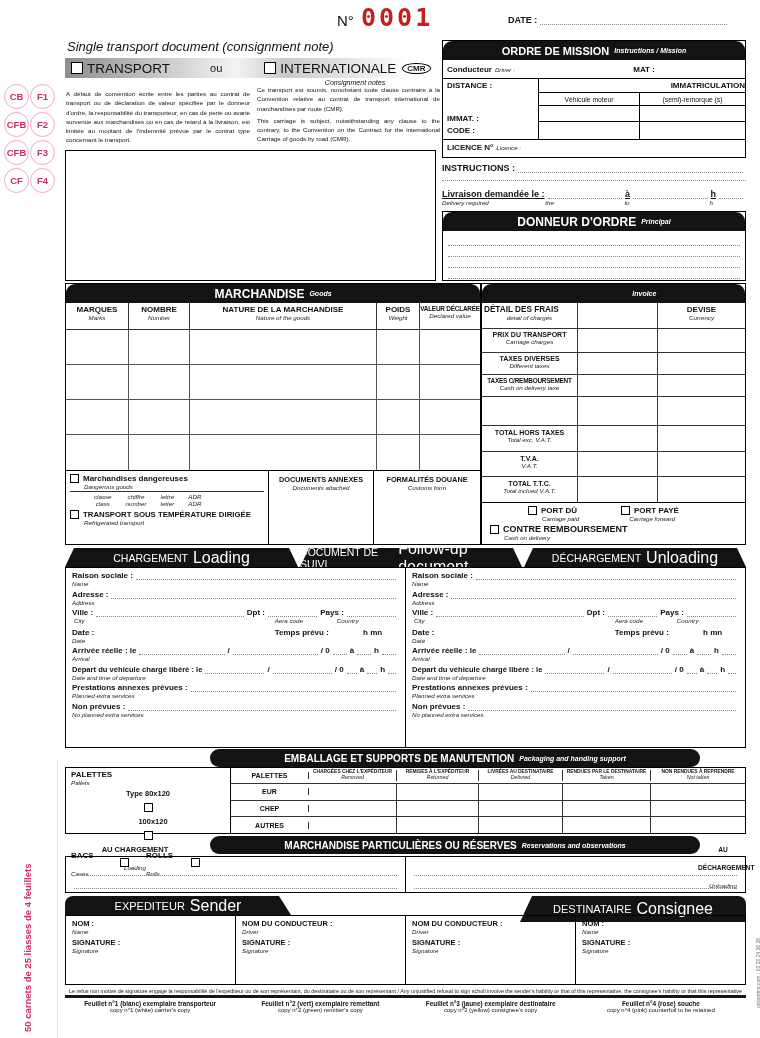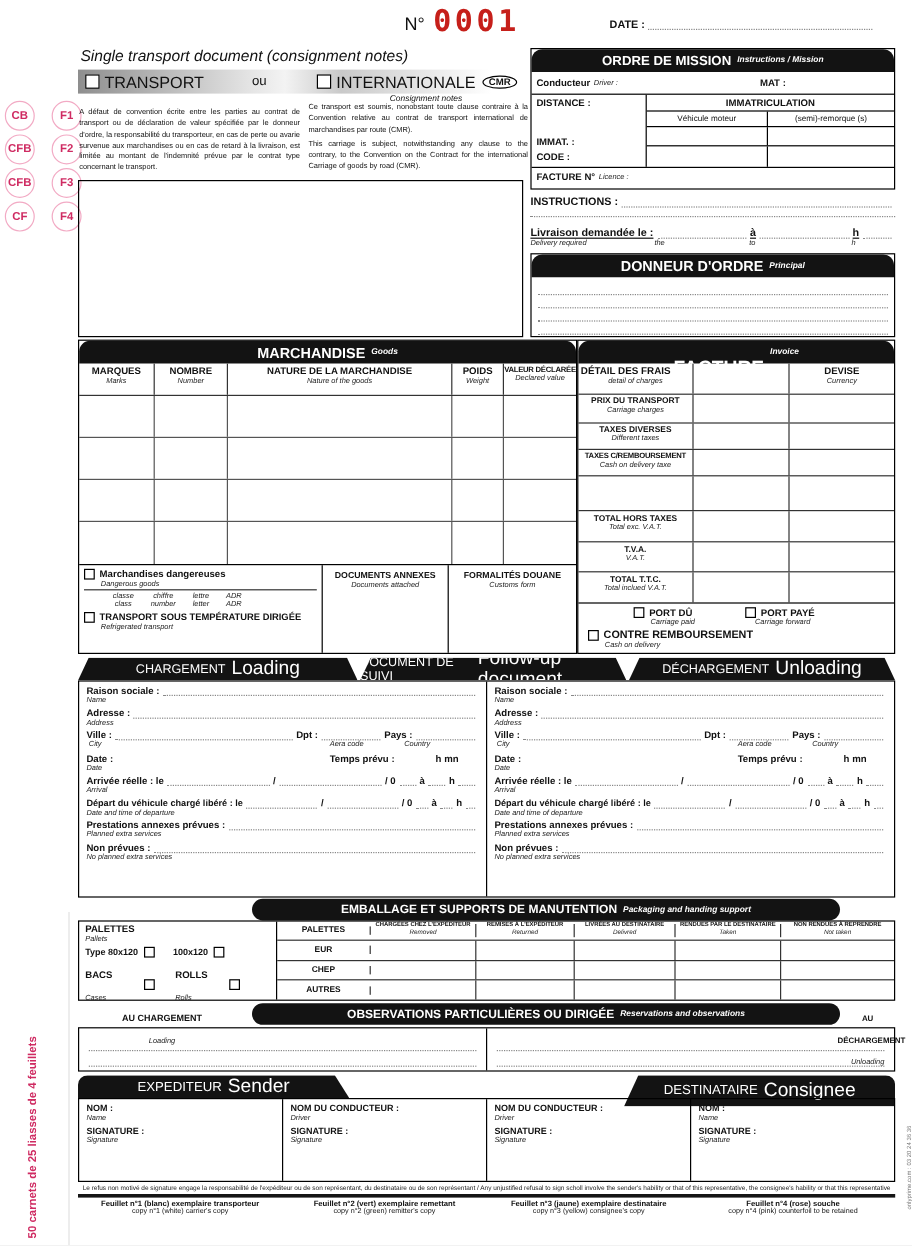--- a/index.html
+++ b/index.html
@@ -30,21 +30,21 @@
   .dotline { border-bottom:1px dotted #888; height:11px; }
   
   .cb { display:inline-block; width:9px; height:9px; border:1.2px solid #000; background:#fff; flex:0 0 auto; }
   .cb.big { width:12px; height:12px; }
   .fl { display:flex; align-items:flex-end; }
   .flc { display:flex; align-items:center; }
   .lab8 { font-weight:bold; font-size:8px; }
   .lab9 { font-weight:bold; font-size:9px; }
   .sub6 { font-style:italic; font-size:6.2px; color:#222; }
   
-  .stamp-row { display:flex; gap:14px; margin-bottom:3px; }
+  .stamp-row { display:flex; gap:1px; margin-bottom:3px; }
   .stamp {
     width:25px; height:25px; border:1.6px solid #f2aac4; border-radius:50%;
     color:#cf2b62; font-weight:bold; font-size:9.5px;
     display:flex; align-items:center; justify-content:center; background:#fff;
   }
   .mgrid { display:grid; grid-template-columns:63px 61px 187px 43px 1fr; }
   .fgrid { display:grid; grid-template-columns:96px 80px 1fr; }
   .egrid { display:grid; grid-template-columns:78px 88px 82px 84px 88px 1fr; }
   .ctr { text-align:center; }
   .frow { margin-bottom:2.5px; }
@@ -79,21 +79,21 @@
   <div class="abs" style="left:22px; top:1032px; transform:rotate(-90deg); transform-origin:0 0; width:210px; color:#cf2b62; font-size:9.5px; font-weight:bold;">50 carnets de 25 liasses de 4 feuillets</div>
   <div class="abs" style="left:57px; top:760px; width:1px; height:278px; background:#e2e2e2;"></div>
   <div class="abs" style="left:755px; top:1008px; transform:rotate(-90deg); transform-origin:0 0; width:125px; color:#777; font-size:5px;">onlyprime.com : 03 20 24 36 36</div>
 
   <div class="abs" style="left:337px; top:12px; font-size:15px;">N°</div>
   <div class="abs" style="left:361px; top:3px; font-family:'DejaVu Sans Mono', monospace; font-size:25px; font-weight:bold; color:#c61f1a; letter-spacing:3px;">0001</div>
   <div class="abs fl" style="left:508px; top:15px; width:222px;">
     <span class="lab9">DATE :</span>
     <span class="dots"></span>
   </div>
-  <div class="abs i" style="left:67px; top:39px; font-size:13px;">Single transport document (consignment notes)</div>
+  <div class="abs i" style="left:67px; top:39px; font-size:13px;">Single transport document (consignment note)</div>
 
   <div class="abs flc" style="left:65px; top:58px; width:392px; height:20px; background:linear-gradient(90deg,#8e8e8e 0%,#e3e3e3 36%,#f3f3f3 44%,#c9c9c9 56%,#ffffff 88%); padding:0 6px;">
     <span class="cb big"></span>
     <span style="font-size:13.5px; margin-left:4px;">TRANSPORT</span>
     <span style="font-size:11px; margin-left:40px;">ou</span>
     <span class="cb big" style="margin-left:42px;"></span>
     <span style="font-size:13.5px; margin-left:4px;">INTERNATIONALE</span>
     <span style="margin-left:6px; border:1.5px solid #000; border-radius:50%; padding:0 4px; font-size:8px; font-weight:800;">CMR</span>
   </div>
   <div class="abs i ctr" style="left:275px; top:79px; width:160px; font-size:7px;">Consignment notes</div>
@@ -116,37 +116,37 @@
       <span class="sub6" style="margin-left:3px;">Driver :</span>
       <span class="lab8 abs" style="left:63%;">MAT :</span>
     </div>
     <div style="display:flex; height:60px;">
       <div style="width:96px; border-right:1px solid #000; padding:2px 4px; display:flex; flex-direction:column;">
         <span class="lab8">DISTANCE :</span>
         <span class="lab8" style="margin-top:auto;">IMMAT. :</span>
         <span class="lab8" style="margin-top:3px; margin-bottom:2px;">CODE :</span>
       </div>
       <div style="flex:1; display:flex; flex-direction:column;">
-        <div class="ctr lab8" style="height:14px; border-bottom:1px solid #000; line-height:14px;">IMMATRICULATION</div>
+        <div class="ctr lab8" style="height:14px; border-bottom:1px solid #000; line-height:14px;text-align:right;">IMMATRICULATION</div>
         <div style="display:flex; height:13px; border-bottom:1px solid #000; font-size:6.8px;">
           <div class="ctr" style="flex:1; border-right:1px solid #000; line-height:13px;">Véhicule moteur</div>
           <div class="ctr" style="flex:1.05; line-height:13px;">(semi)-remorque (s)</div>
         </div>
         <div style="display:flex; height:16px; border-bottom:1px solid #000;">
           <div style="flex:1; border-right:1px solid #000;"></div>
           <div style="flex:1.05;"></div>
         </div>
         <div style="display:flex; flex:1;">
           <div style="flex:1; border-right:1px solid #000;"></div>
           <div style="flex:1.05;"></div>
         </div>
       </div>
     </div>
     <div class="flc" style="height:16px; border-top:1px solid #000; padding:0 4px;">
-      <span class="lab8">FACTURE N°</span>
+      <span class="lab8">LICENCE N°</span>
       <span class="sub6" style="margin-left:3px;">Licence :</span>
     </div>
   </div>
 
   <div class="abs fl" style="left:442px; top:163px; width:304px;">
     <span class="lab9">INSTRUCTIONS :</span>
     <span class="dots"></span>
   </div>
   <div class="abs dotline" style="left:442px; top:170px; width:304px;"></div>
 
@@ -276,21 +276,21 @@
       </div>
       <div class="ctr" style="padding-top:4px;">
         <div class="b" style="font-size:7.3px;">FORMALITÉS DOUANE</div>
         <div class="sub6">Customs form</div>
       </div>
     </div>
   </div>
 
   <div class="abs" style="left:481px; top:283px; width:265px; height:262px; border:1.3px solid #000; display:flex; flex-direction:column;">
     <div class="banner" style="height:19px;">
-      <span class="t" style="font-size:16px;margin-top:28px;">FACTURE</span>
+      <span class="t" style="font-size:12px;margin-top:28px;">FACTURE</span>
       <span class="s">Invoice</span>
     </div>
     <div class="fgrid" style="height:27px; border-bottom:1px solid #333;">
       <div style="border-right:1px solid #333; padding:2px 2px;">
           <div class="b" style="font-size:8.2px;">DÉTAIL DES FRAIS</div>
           <div class="sub6" style="text-align:center;">detail of charges</div>
         </div>
       <div style="border-right:1px solid #333;"></div>
       <div class="ctr" style="padding-top:2px;">
           <div class="lab8">DEVISE</div>
@@ -560,21 +560,21 @@
   </div>
 
   <div class="abs banner pill" style="left:210px; top:749px; width:490px; height:18px; border-radius:9px;">
     <span class="t" style="font-size:10px;">EMBALLAGE ET SUPPORTS DE MANUTENTION</span>
     <span class="s">Packaging and handing support</span>
   </div>
   <div class="abs" style="left:65px; top:767px; width:681px; height:67px; border:1.2px solid #000; display:flex;">
     <div style="width:165px; border-right:1px solid #000; padding:2px 5px;">
       <div class="lab8">PALETTES</div>
       <div class="sub6">Pallets</div>
-      <div class="flc" style="gap:5px; margin-top:3px;">
+      <div class="flc" style="gap:5px; margin-top:3px;flex-direction:column;">
         <span class="b" style="font-size:7.5px;">Type 80x120</span>
         <span class="cb"></span>
         <span class="b" style="font-size:7.5px; margin-left:10px;">100x120</span>
         <span class="cb"></span>
       </div>
       <div class="flc" style="gap:5px; margin-top:4px;">
         <span style="width:44px;"><span class="lab8">BACS</span><br><span class="sub6">Cases</span></span>
         <span class="cb"></span>
         <span style="width:40px; margin-left:12px;"><span class="lab8">ROLLS</span><br><span class="sub6">Rolls</span></span>
         <span class="cb"></span>
@@ -629,21 +629,21 @@
           <div style="height:100%;"></div>
       </div>
     </div>
   </div>
 
   <div class="abs ctr" style="left:70px; top:838px; width:130px;">
     <span class="b" style="font-size:7.5px;">AU CHARGEMENT</span><br>
     <span class="sub6">Loading</span>
   </div>
   <div class="abs banner pill" style="left:210px; top:836px; width:490px; height:18px; border-radius:9px;">
-    <span class="t" style="font-size:10px;">OBSERVATIONS PARTICULIÈRES OU DIRIGÉE</span>
+    <span class="t" style="font-size:10px;">MARCHANDISE PARTICULIÈRES OU RÉSERVES</span>
     <span class="s">Reservations and observations</span>
   </div>
   <div class="abs ctr" style="left:698px; top:838px; width:50px;">
     <span class="b" style="font-size:6.6px;">AU DÉCHARGEMENT</span><br>
     <span class="sub6">Unloading</span>
   </div>
   <div class="abs" style="left:65px; top:856px; width:681px; height:37px; border:1.2px solid #000; display:flex;">
     <div style="flex:1; border-right:1px solid #000; padding:6px 8px 0 8px;">
       <div class="dotline" style="height:13px;"></div>
       <div class="dotline" style="height:13px;"></div>

